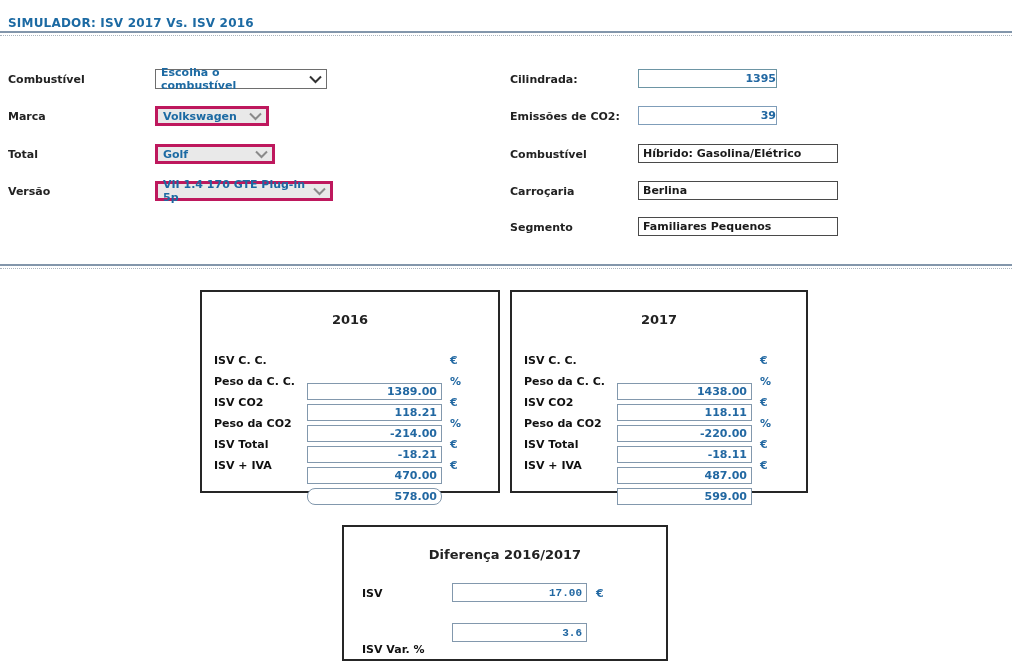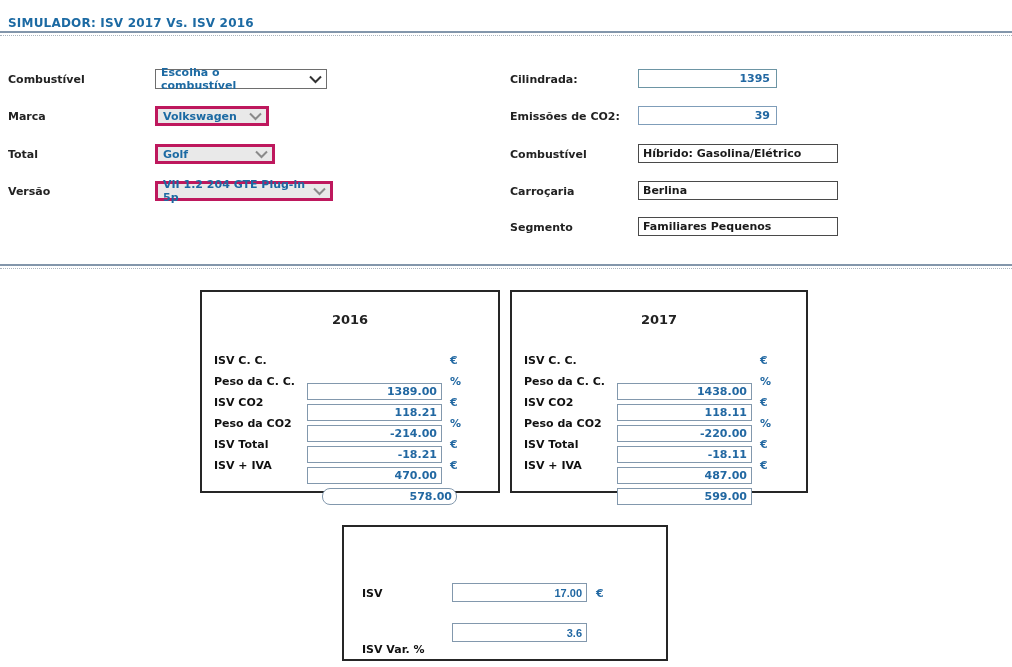--- a/index.html
+++ b/index.html
@@ -14,31 +14,31 @@
   .lbl { position:absolute; font-size:11px; font-weight:bold; color:#222222; }
 
   .sel { position:absolute; height:20px; display:flex; align-items:center; justify-content:space-between; padding:0 4px 0 5px; font-size:11px; font-weight:bold; color:#1c6aa3; cursor:pointer; }
   .sel.enabled { background:#ffffff; border:1px solid #6e6e6e; }
   .sel.disabled { background:#e9e9e9; border:3px solid #be185d; }
   .sel .chev { display:flex; align-items:center; }
   .sel.enabled .chev svg polyline { stroke:#333333; }
   .sel.disabled .chev svg polyline { stroke:#8a8a8a; }
 
   .inp { position:absolute; height:19px; font-family:inherit; font-size:11px; font-weight:bold; background:#ffffff; outline:none; }
-  .inp.num { text-align:right; color:#2268a2; padding-right:6px; border:1px solid #7f9db9; }
+  .inp.num { text-align:right; color:#2268a2; padding-right:0; border:1px solid #7f9db9; }
   .inp.num.teal { border:1px solid #6d95a4; }
   .inp.txt { text-align:left; color:#1a1a1a; padding-left:4px; border:1px solid #4a4a4a; }
 
   .panel { position:absolute; border:2px solid #262626; background:#ffffff; }
   .panel-title { position:absolute; left:0; width:100%; text-align:center; font-size:13px; font-weight:bold; color:#222222; }
   .prow-label { position:absolute; font-size:11px; font-weight:bold; color:#111111; }
   .prow-input { position:absolute; height:17px; width:135px; border:1px solid #8298ad; background:#ffffff; font-family:inherit; font-size:11px; font-weight:bold; color:#2268a2; text-align:right; padding-right:4px; outline:none;margin-top:32px; }
   .prow-unit { position:absolute; font-size:11px; font-weight:bold; color:#2268a2; }
 
-  .diff-input { position:absolute; height:19px; width:135px; border:1px solid #8298ad; background:#ffffff; font-family:Liberation Sans, sans-serif; font-size:11px; font-weight:bold; color:#2268a2; text-align:right; padding-right:4px; outline:none; }
+  .diff-input { position:absolute; height:19px; width:135px; border:1px solid #8298ad; background:#ffffff; font-family:Liberation Mono, monospace; font-size:11px; font-weight:bold; color:#2268a2; text-align:right; padding-right:4px; outline:none; }
 </style>
 </head>
 <body>
 
 <div class="stage">
 
   <div class="page-title">SIMULADOR: ISV 2017 Vs. ISV 2016</div>
   <div class="rule-solid" style="top:31px;"></div>
   <div class="rule-dotted" style="top:35px;"></div>
 
@@ -67,21 +67,21 @@
     <span>Golf</span>
     <span class="chev">
         <svg width="13" height="9" viewBox="0 0 13 9">
           <polyline points="1,1.5 6.5,7 12,1.5" fill="none" stroke-width="2"></polyline>
         </svg>
       </span>
   </div>
 
   <div class="lbl" style="left:8px; top:185px;">Versão</div>
   <div class="sel disabled" style="left:155px; top:181px; width:178px;">
-    <span>VII 1.2 204 GTE Plug-in 5p</span>
+    <span>VII 1.4 170 GTE Plug-in 5p</span>
     <span class="chev">
         <svg width="13" height="9" viewBox="0 0 13 9">
           <polyline points="1,1.5 6.5,7 12,1.5" fill="none" stroke-width="2"></polyline>
         </svg>
       </span>
   </div>
 
   <div class="lbl" style="left:510px; top:73px;">Cilindrada:</div>
   <input class="inp num teal" style="left: 638px; top: 69px; width: 139px;" value="1395">
 
@@ -117,21 +117,21 @@
 
     <div class="prow-label" style="left:12px; top:125px;">Peso da CO2</div>
     <input class="prow-input" style="left: 105px; top: 122px;" value="-18.21">
     <div class="prow-unit" style="left:248px; top:125px;">%</div>
 
     <div class="prow-label" style="left:12px; top:146px;">ISV Total</div>
     <input class="prow-input" style="left: 105px; top: 143px;" value="470.00">
     <div class="prow-unit" style="left:248px; top:146px;">€</div>
 
     <div class="prow-label" style="left:12px; top:167px;">ISV + IVA</div>
-    <input class="prow-input" style="left: 120px; top: 164px; border-radius: 8px;" value="578.00">
+    <input class="prow-input" style="left: 105px; top: 164px; border-radius: 8px;" value="578.00">
     <div class="prow-unit" style="left:248px; top:167px;">€</div>
   </div>
 
   <div class="panel" style="left:510px; top:290px; width:298px; height:203px;">
     <div class="panel-title" style="top:20px;">2017</div>
 
     <div class="prow-label" style="left:12px; top:62px;">ISV C. C.</div>
     <input class="prow-input" style="left: 105px; top: 59px;" value="1438.00">
     <div class="prow-unit" style="left:248px; top:62px;">€</div>
 
@@ -150,20 +150,21 @@
     <div class="prow-label" style="left:12px; top:146px;">ISV Total</div>
     <input class="prow-input" style="left: 105px; top: 143px; padding-left: 28px;" value="487.00">
     <div class="prow-unit" style="left:248px; top:146px;">€</div>
 
     <div class="prow-label" style="left:12px; top:167px;">ISV + IVA</div>
     <input class="prow-input" style="left: 105px; top: 164px;" value="599.00">
     <div class="prow-unit" style="left:248px; top:167px;">€</div>
   </div>
 
   <div class="panel" style="left:342px; top:525px; width:326px; height:136px;">
+    <div class="panel-title" style="top:20px;">Diferença 2016/2017</div>
 
     <div class="prow-label" style="left:18px; top:60px;">ISV</div>
     <input class="diff-input" style="left: 108px; top: 56px;" value="17.00">
     <div class="prow-unit" style="left:252px; top:60px;">€</div>
 
     <div class="prow-label" style="left:18px; top:100px;margin-top:16px;">ISV Var. %</div>
     <input class="diff-input" style="left: 108px; top: 96px;" value="3.6">
     <div class="prow-unit" style="left:252px; top:100px;"></div>
   </div>
 

